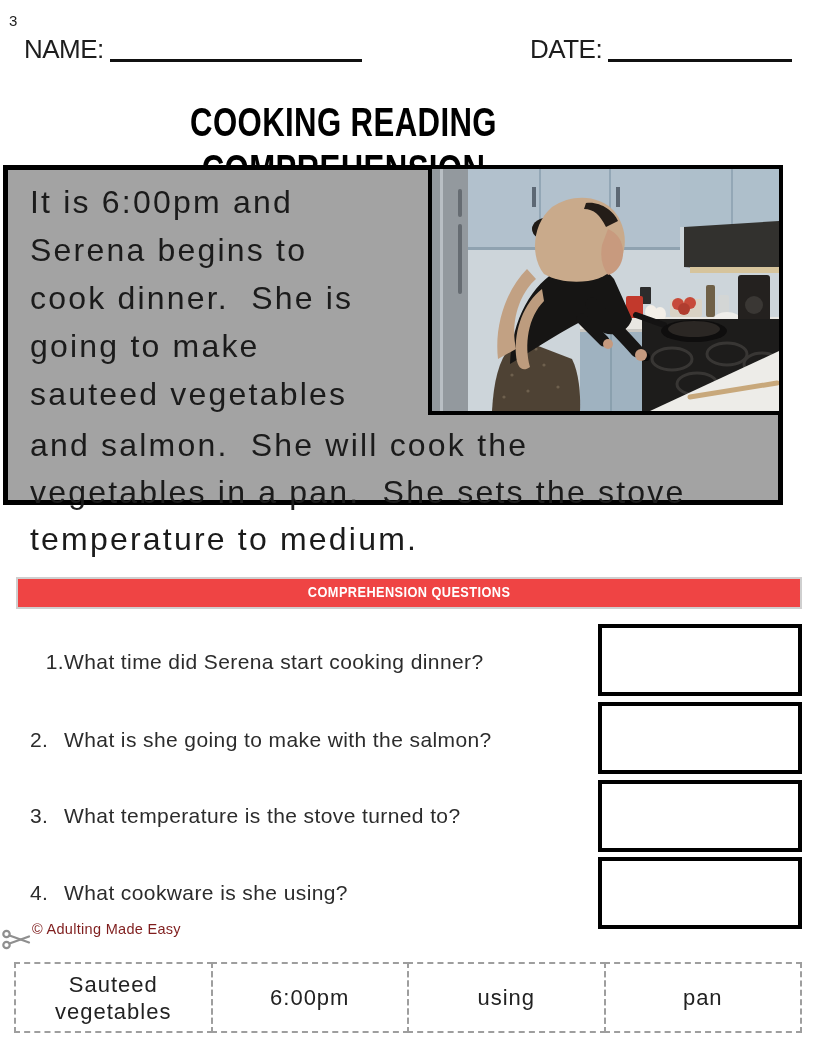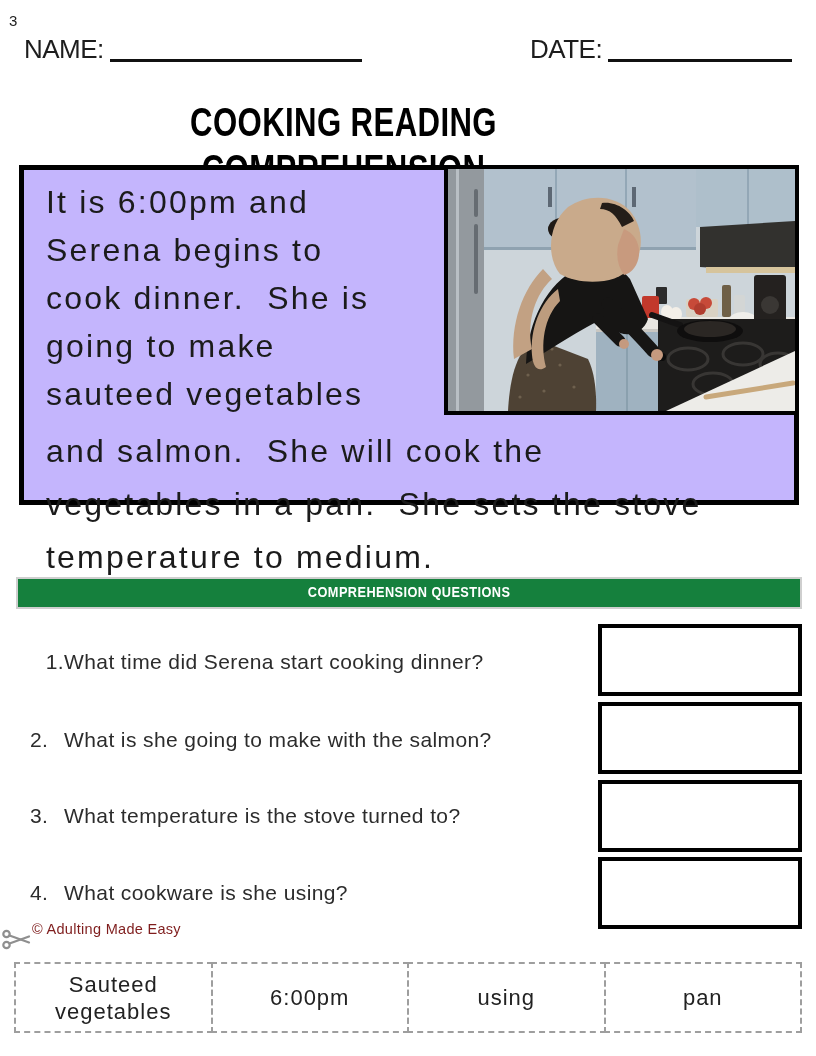--- a/index.html
+++ b/index.html
@@ -17,33 +17,33 @@
   .write-line{display:inline-block;height:22px;border-bottom:3px solid #111;
     position:relative;top:4px;margin-left:6px;}
   .name-line{width:252px;}
   .date-line{width:184px;}
   
   .title{position:absolute;left:0;top:99px;width:687px;text-align:center;}
   .condensed{display:inline-block;transform:scaleX(0.76);transform-origin:center;
     font-weight:bold;}
   .title .condensed{font-size:41px;letter-spacing:0.5px;color:#000;}
   
-  .passage-box{position:absolute;left:19px;top:165px;width:780px;height:340px;
-    border:5px solid #000;box-sizing:border-box;background:#c4b5fd;}
+  .passage-box{position:absolute;left:3px;top:165px;width:780px;height:340px;
+    border:5px solid #000;box-sizing:border-box;background:#a3a3a3;}
   .passage-narrow{position:absolute;left:22px;top:8px;}
   .passage-wide{position:absolute;left:22px;top:252px;}
   .pline{height:48px;line-height:48px;font-size:32px;letter-spacing:2.2px;
     white-space:pre;color:#1b1b1b;}
-  .passage-wide .pline{height:47px;line-height:47px;margin-top:6px;}
+  .passage-wide .pline{height:47px;line-height:47px;}
   .photo{position:absolute;top:-5px;right:-5px;width:355px;height:250px;
     border:4px solid #000;box-sizing:border-box;background:#cdd5da;}
   .photo svg{display:block;width:100%;height:100%;}
   
   .qbar{position:absolute;left:16px;top:577px;width:786px;height:32px;
-    background:#15803d;border:2px solid #cfcfcf;box-sizing:border-box;
+    background:#ef4444;border:2px solid #cfcfcf;box-sizing:border-box;
     text-align:center;line-height:26px;}
   .qbar .condensed{font-size:15px;color:#fff;letter-spacing:0.5px;transform:scaleX(0.85);}
   
   .question{position:absolute;left:30px;white-space:nowrap;font-size:21px;
     letter-spacing:0.4px;color:#2c2c2c;}
   .q1{top:650px;text-align:right;} .q2{top:728px;} .q3{top:804px;} .q4{top:881px;}
   .qnum{display:inline-block;width:34px;}
   
   .abox{position:absolute;left:598px;width:204px;height:72px;
     border:4px solid #000;box-sizing:border-box;background:#fff;}

